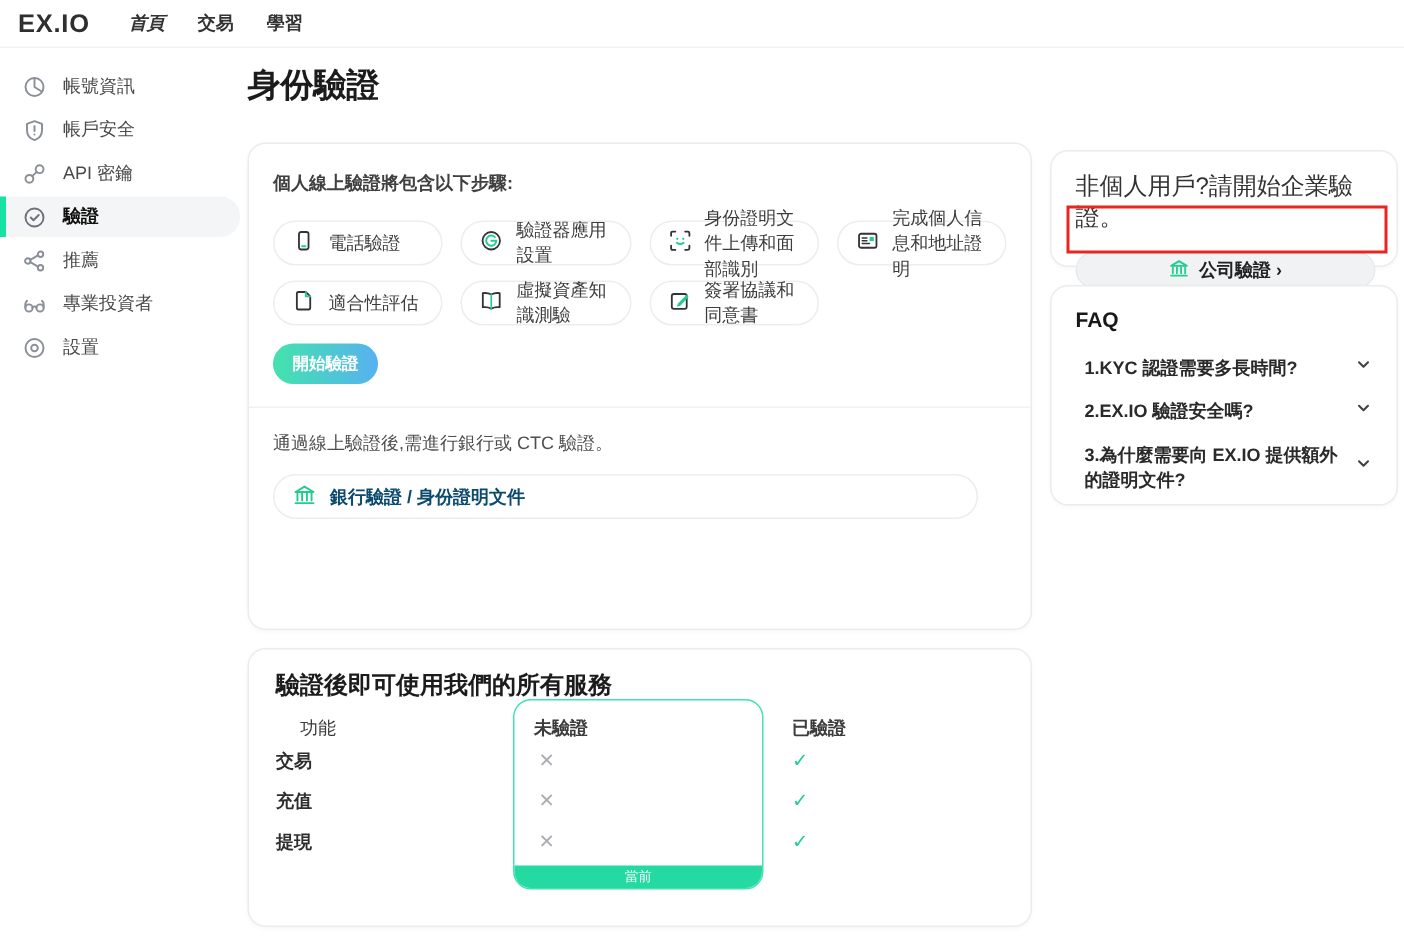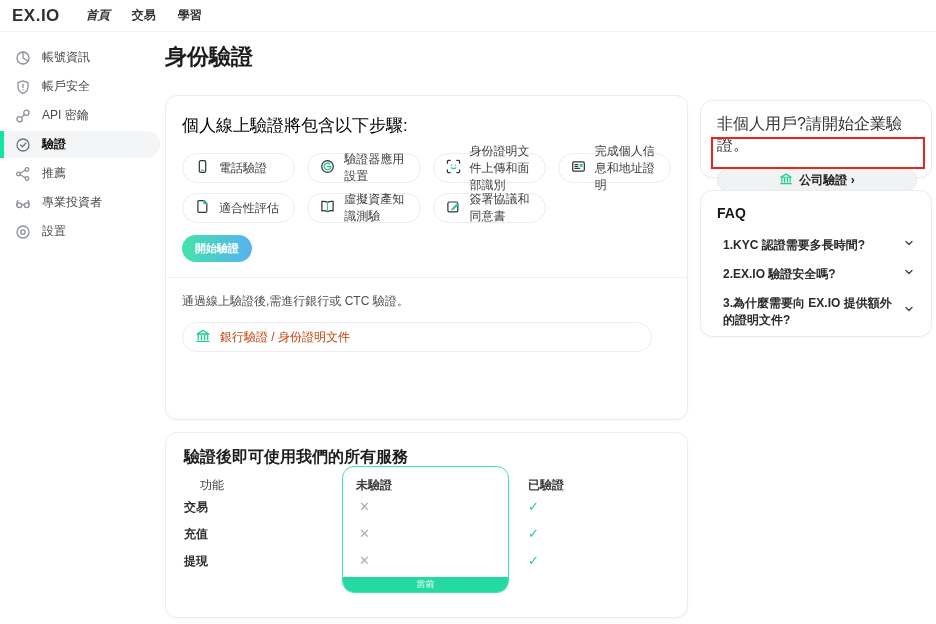--- a/index.html
+++ b/index.html
@@ -22,31 +22,31 @@
   .side-item.active { background:#f4f5f6; font-weight:700; color:#111; }
   .side-item.active::before { content:""; position:absolute; left:0; top:0; bottom:0; width:4px; background:#14E3A4; }
   .side-item.active .sicon { color:#6e737b; }
 
   
   .page-title { position:absolute; left:165px; top:42px; font-size:22px; font-weight:800; color:#1c1c1c; }
 
   .card { position:absolute; background:#fff; border:1px solid #ececec; border-radius:12px;
           box-shadow:0 1px 3px rgba(0,0,0,.03);padding-left:34px; }
   .card-steps { left:165px; top:95px; width:523px; height:325px; padding:18px 16px; }
-  .intro { font-size:17px; color:#000000; }
+  .intro { font-size:12px; color:#404040;font-weight:bold; }
   .tiles { display:grid; grid-template-columns:1fr 1fr 1fr 1fr; column-gap:12px; row-gap:10px; margin-top:16px; }
   .tile { height:30px; border:1px solid #ededed; border-radius:16px; display:flex; align-items:center;
           padding:0 12px; gap:9px; font-size:12px; color:#3c3c3c; background:#fff; cursor:default; }
   .tile svg { flex:0 0 auto; }
   .start-btn { margin-top:12px; display:inline-flex; align-items:center; height:27px; padding:0 13px;
                border:none; border-radius:14px; color:#fff; font-size:11px; font-weight:700; cursor:pointer;
                background:linear-gradient(90deg,#43E3AB,#57B1F1); font-family:inherit; }
   .divider { margin:15px -16px; border-top:1px solid #f1f1f1; }
   .bank-note { font-size:12px; color:#4e4e4e; }
-  .bank-tile { margin-top:12px; width:470px; color:#c2410c; }
+  .bank-tile { margin-top:12px; width:470px; color:#0c4a6e;font-weight:bold; }
 
   
   .card-corp { left:700px; top:100px; width:232px; height:78px; padding:13px 16px; }
   .corp-note { font-size:16px; color:#333; }
   .corp-btn { margin-top:12px; width:200px; height:24px; display:flex; align-items:center; justify-content:center;
               gap:6px; background:#f1f2f3; border:1px solid #e9eaeb; border-radius:12px; font-size:12px;
               font-weight:700; color:#222; cursor:pointer; font-family:inherit; }
   .red-box { position:absolute; left:10px; top:36px; width:214px; height:32px; border:2px solid #E8251F;
              pointer-events:none; z-index:5; }
 

